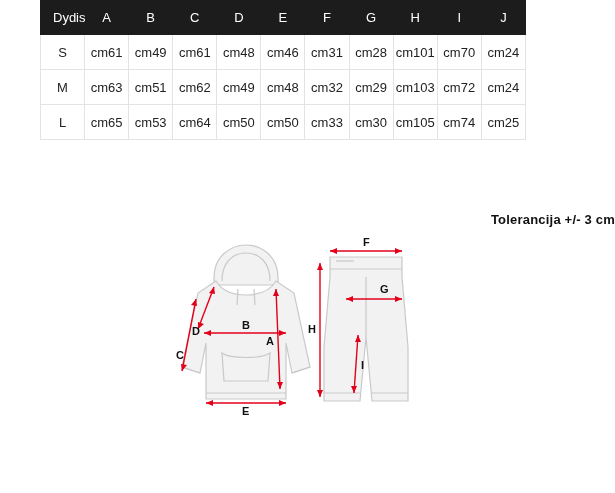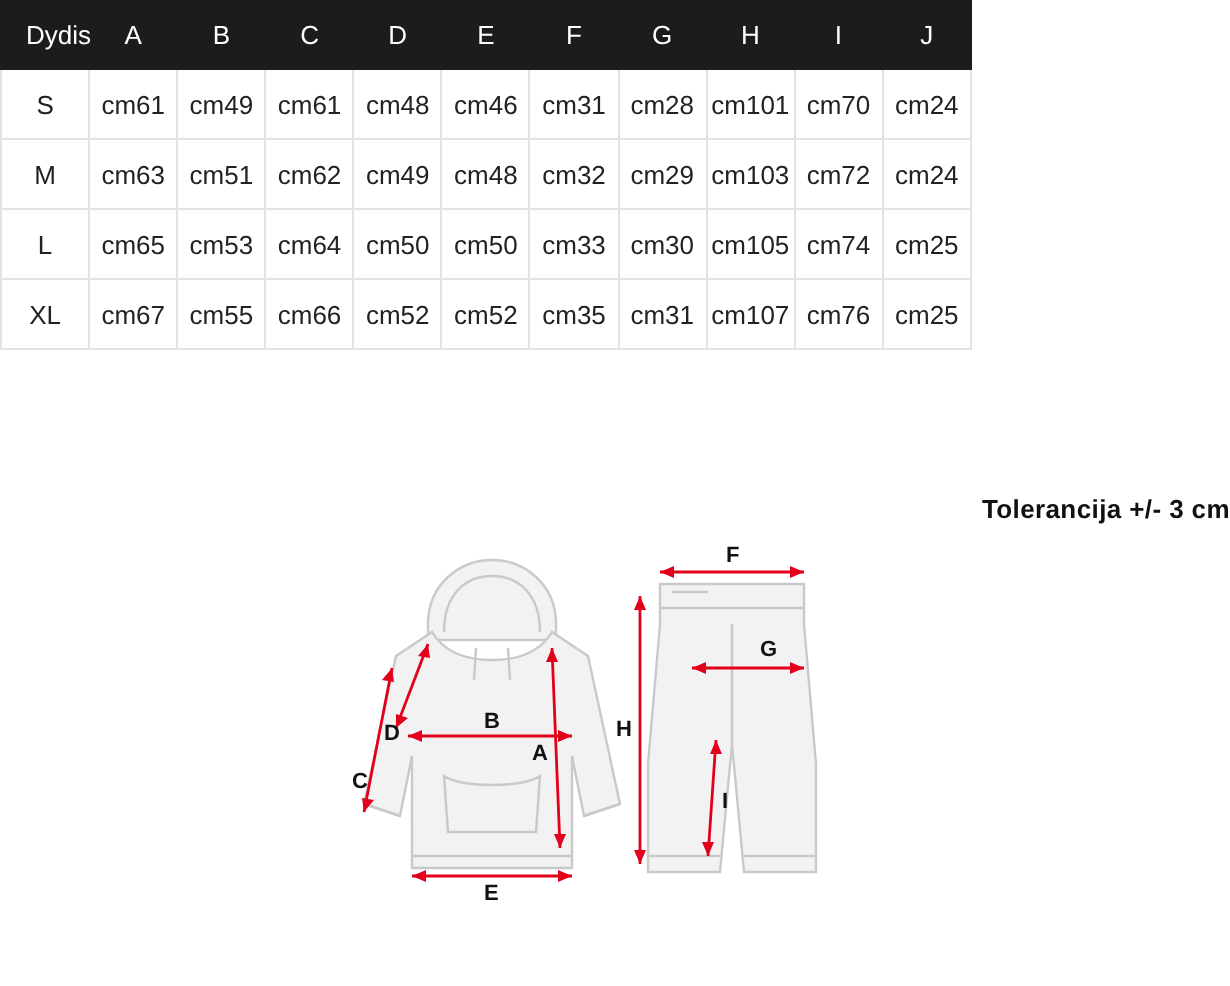--- a/index.html
+++ b/index.html
@@ -12,20 +12,21 @@
     height: 493px;
     font-family: "Liberation Sans", sans-serif;
     color: #1a1a1a;
     position: relative;
     overflow: hidden;
   }
   .size-table {
     border-collapse: collapse;
     width: 486px;
     table-layout: fixed;
+    margin-left: 40px;
   }
   .size-table th,
   .size-table td {
     border: 1px solid #e3e3e3;
     font-size: 13px;
     font-weight: normal;
     text-align: center;
     height: 34px;
     padding: 0;
     color: #222222;
@@ -134,33 +135,20 @@
       <td>cm53</td>
       <td>cm64</td>
       <td>cm50</td>
       <td>cm50</td>
       <td>cm33</td>
       <td>cm30</td>
       <td>cm105</td>
       <td>cm74</td>
       <td>cm25</td>
     </tr>
-    <tr>
-      <td class="first-col">XL</td>
-      <td>cm67</td>
-      <td>cm55</td>
-      <td>cm66</td>
-      <td>cm52</td>
-      <td>cm52</td>
-      <td>cm35</td>
-      <td>cm31</td>
-      <td>cm107</td>
-      <td>cm76</td>
-      <td>cm25</td>
-    </tr>
   </tbody>
 </table>
 
 <div class="tolerance">Tolerancija +/- 3 cm</div>
 
 <div class="figure-wrap">
   <svg class="garments" width="300" height="190" viewBox="0 0 300 190">
 
     <g>
 

